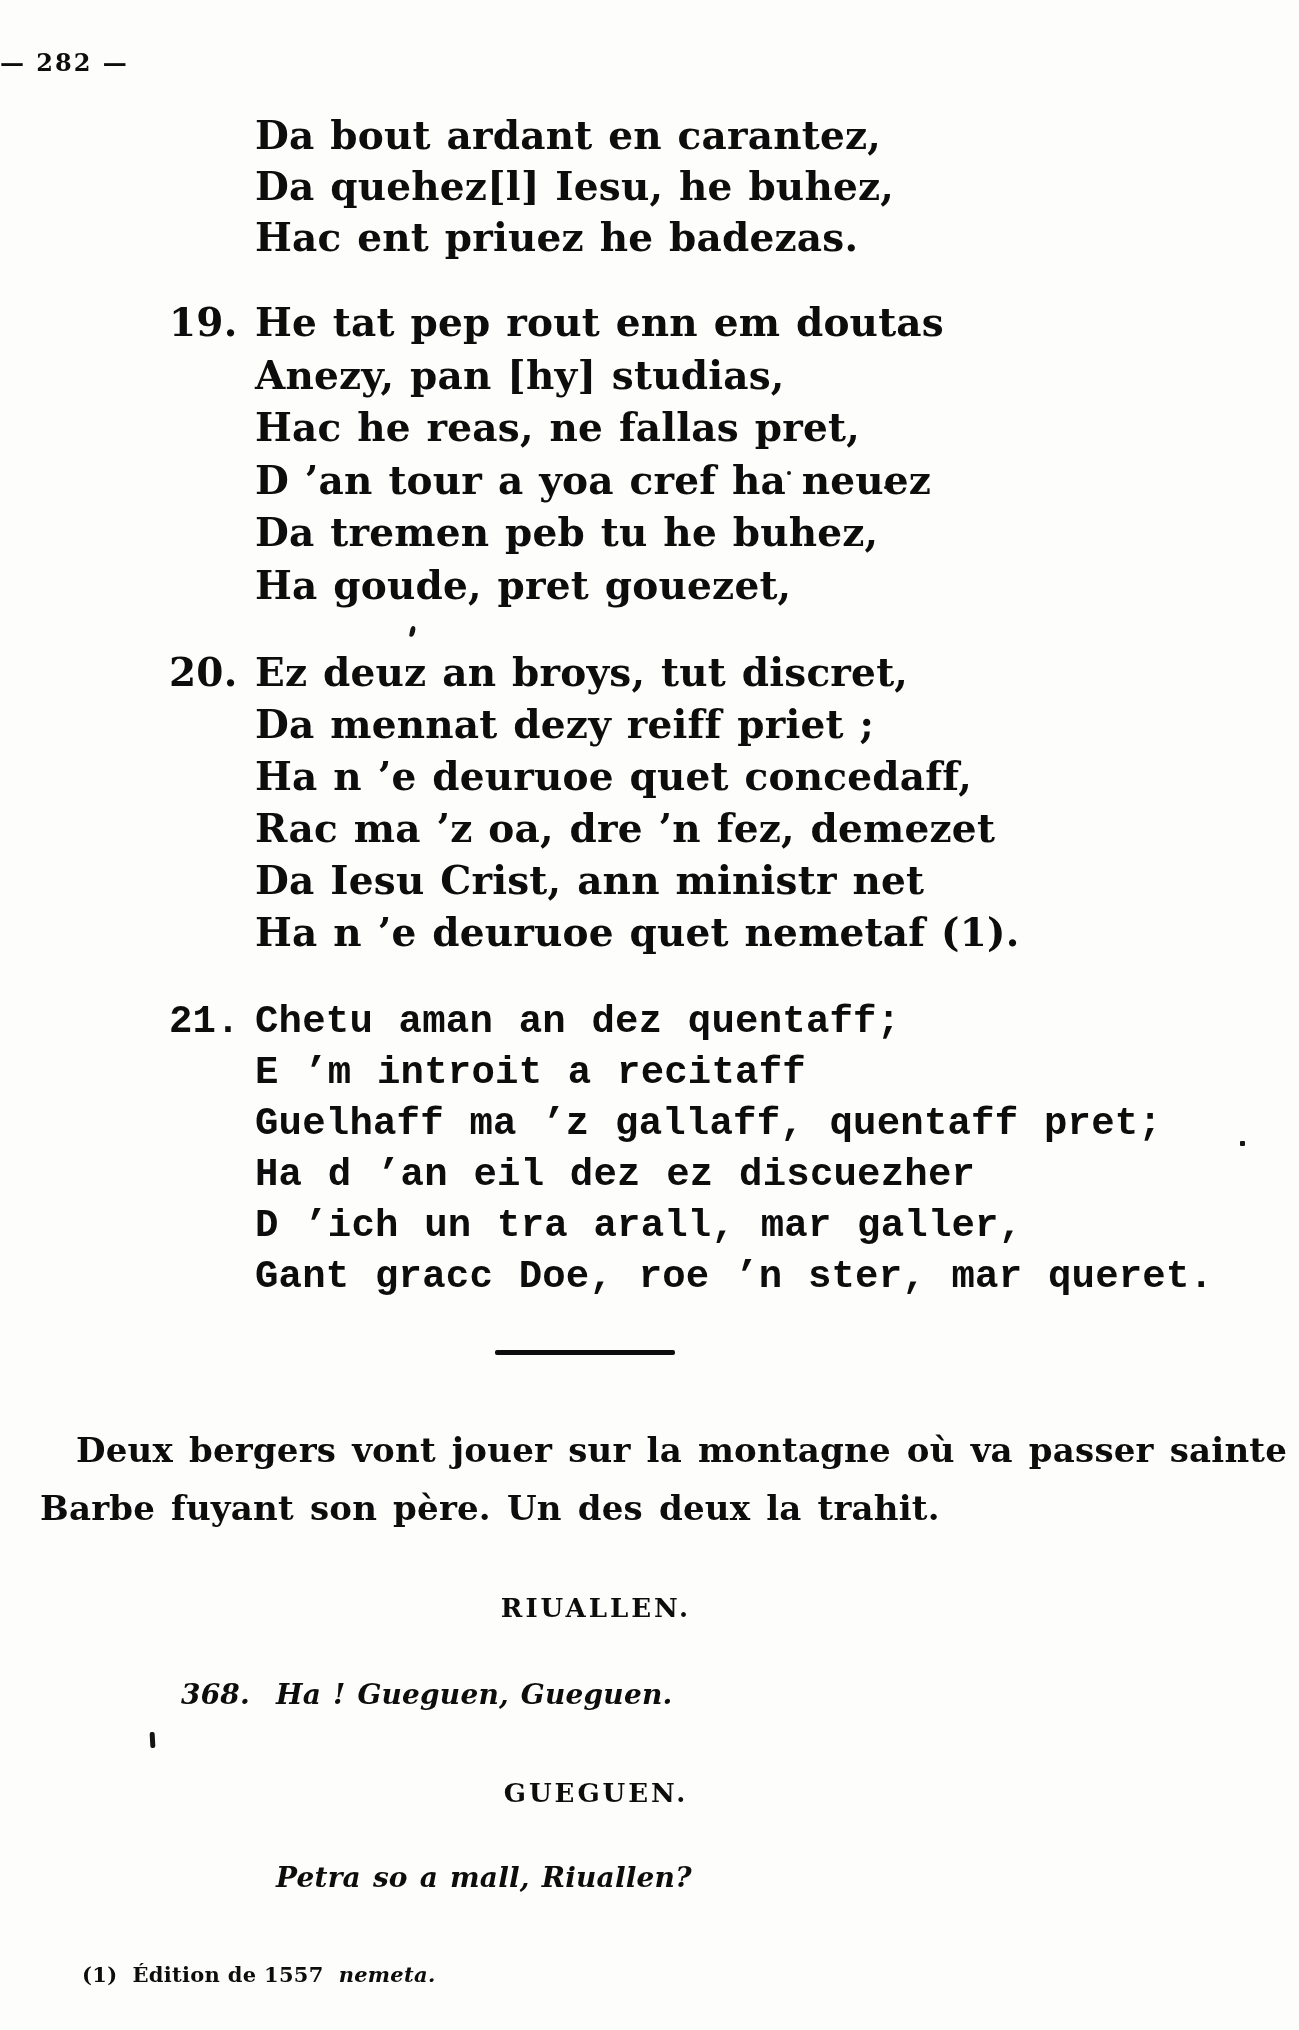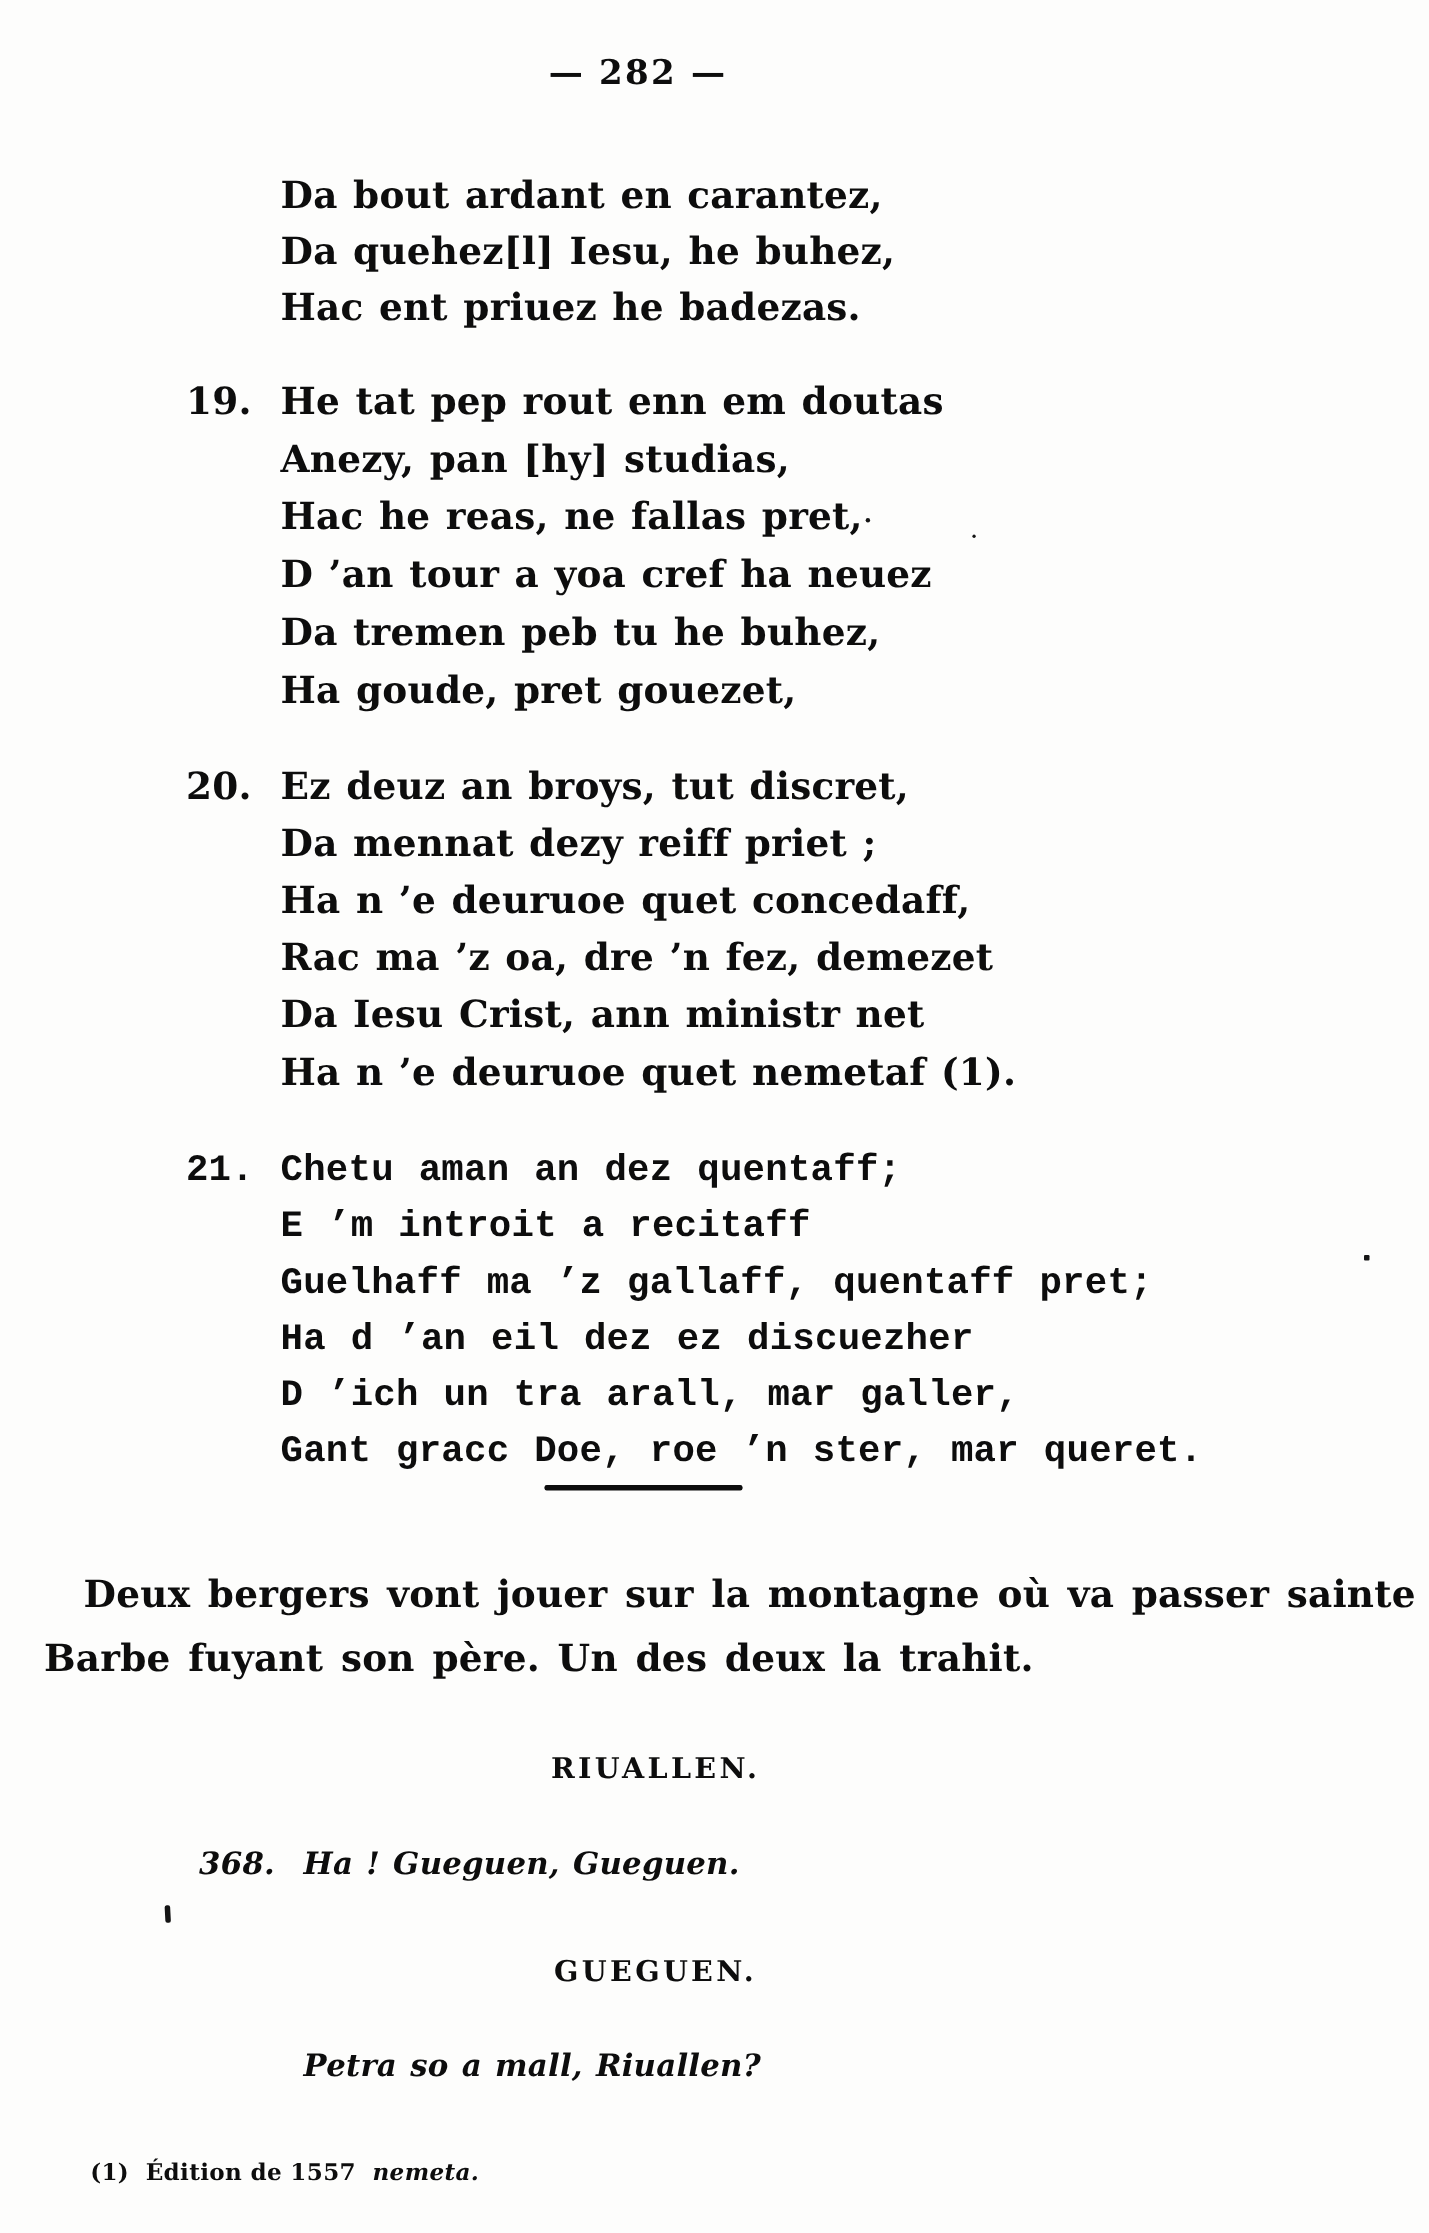--- a/index.html
+++ b/index.html
@@ -11,26 +11,26 @@
     -webkit-font-smoothing:antialiased;
   }
   .page{
     position:relative;width:1299px;height:2030px;
     background:#fdfdfc;overflow:hidden;
     font-weight:700;
   }
   
   .pagenum{
     position:absolute;top:48px;left:0;width:1160px;
-    text-align:center;font-size:31px;letter-spacing:2px;
+    font-size:24px;letter-spacing:2px;
   }
   
   .stanza{
     position:absolute;left:255px;
-    font-size:34px;white-space:nowrap;letter-spacing:.2px;word-spacing:2px;margin-top:43px;
+    font-size:39px;white-space:nowrap;letter-spacing:.2px;word-spacing:2px;
   }
   .stanza .vline{position:relative;}
   .stanza-num{
     position:absolute;left:-86px;top:0;
   }
   
   .rule{
     position:absolute;top:1350px;left:495px;width:180px;height:5px;
     background:#0d0d0d;border-radius:2px;
   }

